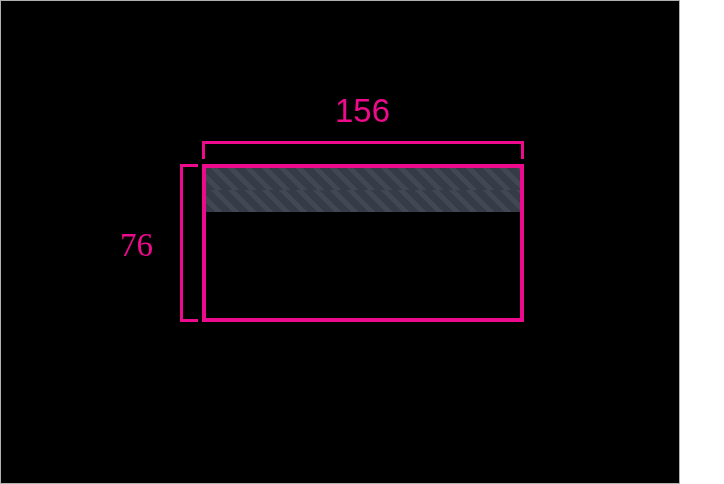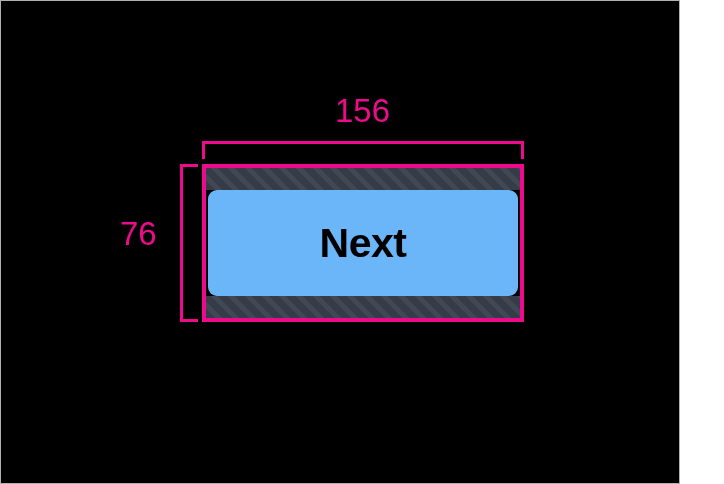--- a/index.html
+++ b/index.html
@@ -93,21 +93,22 @@
     user-select: none;
   }
 
   #width-label {
     left: 334px;
     top: 93px;
   }
 
   #height-label {
     left: 119px;
-    top: 216px;
+    top: 228px;
+    font-family: Liberation Serif, serif;
   }
 
   
   #width-bracket {
     position: absolute;
     left: 201px;
     top: 140px;
     width: 322px;
     height: 18px;
     box-sizing: border-box;
@@ -139,21 +140,18 @@
   <div id="height-label" class="dim-label">76</div>
 
   <div id="height-bracket"></div>
 
   <div id="measure-box"></div>
 
   <div id="element-stack">
 
     <div class="hatch-bar"></div>
 
-    <div id="button-next">
-      <span id="button-next-label">Next</span>
-    </div>
 
     <div class="hatch-bar"></div>
 
   </div>
 
 </div>
 
 </body></html>

